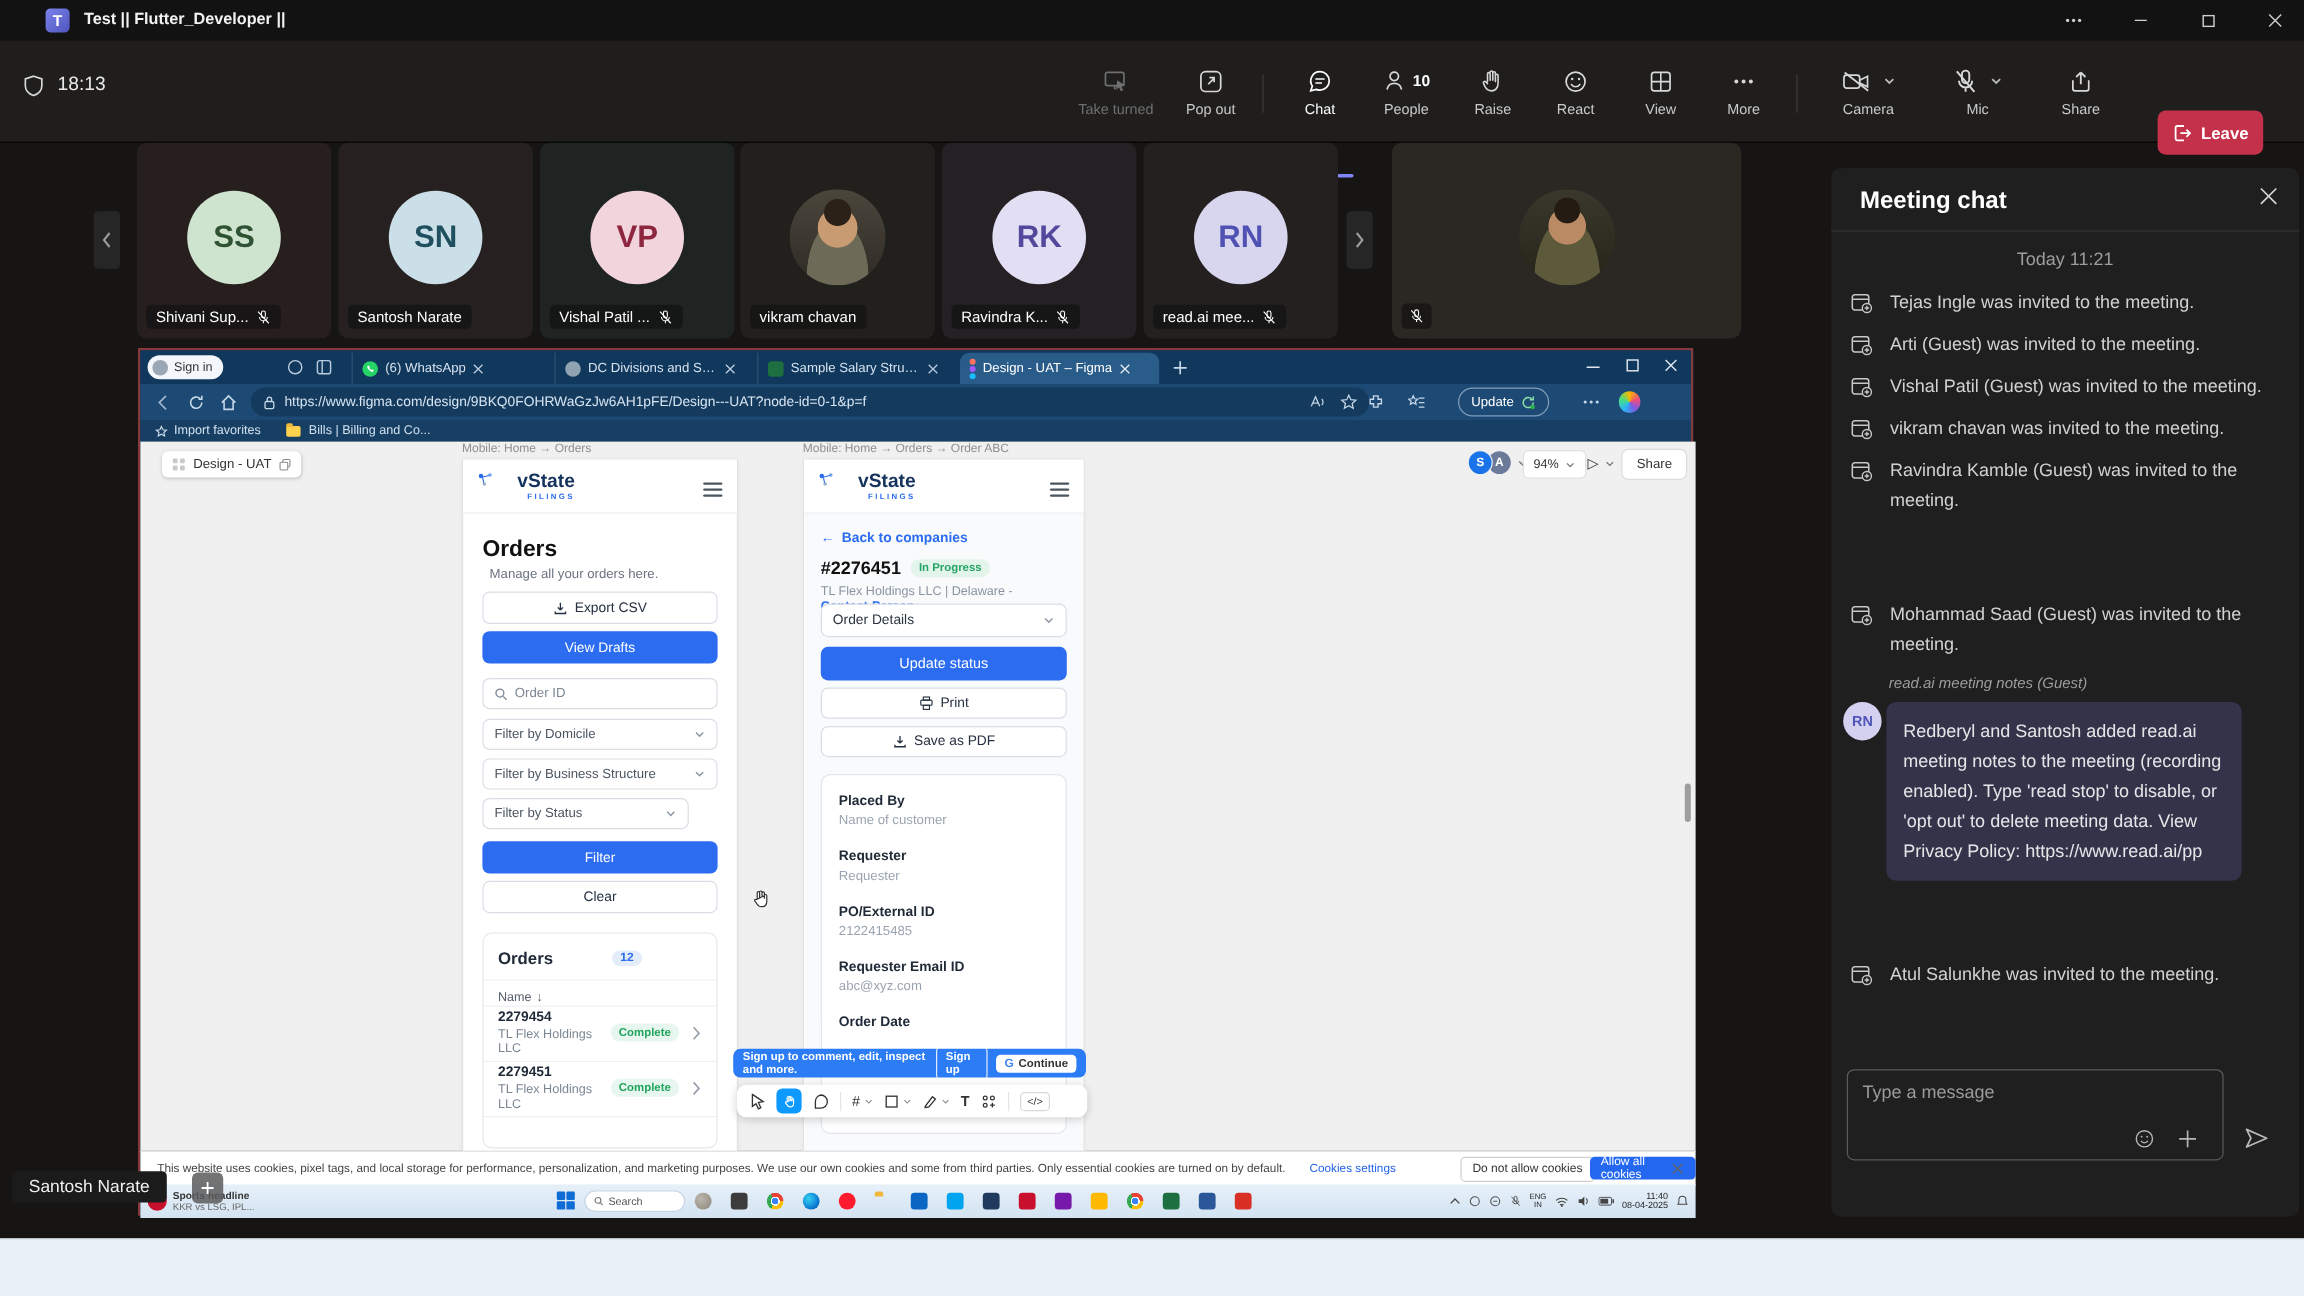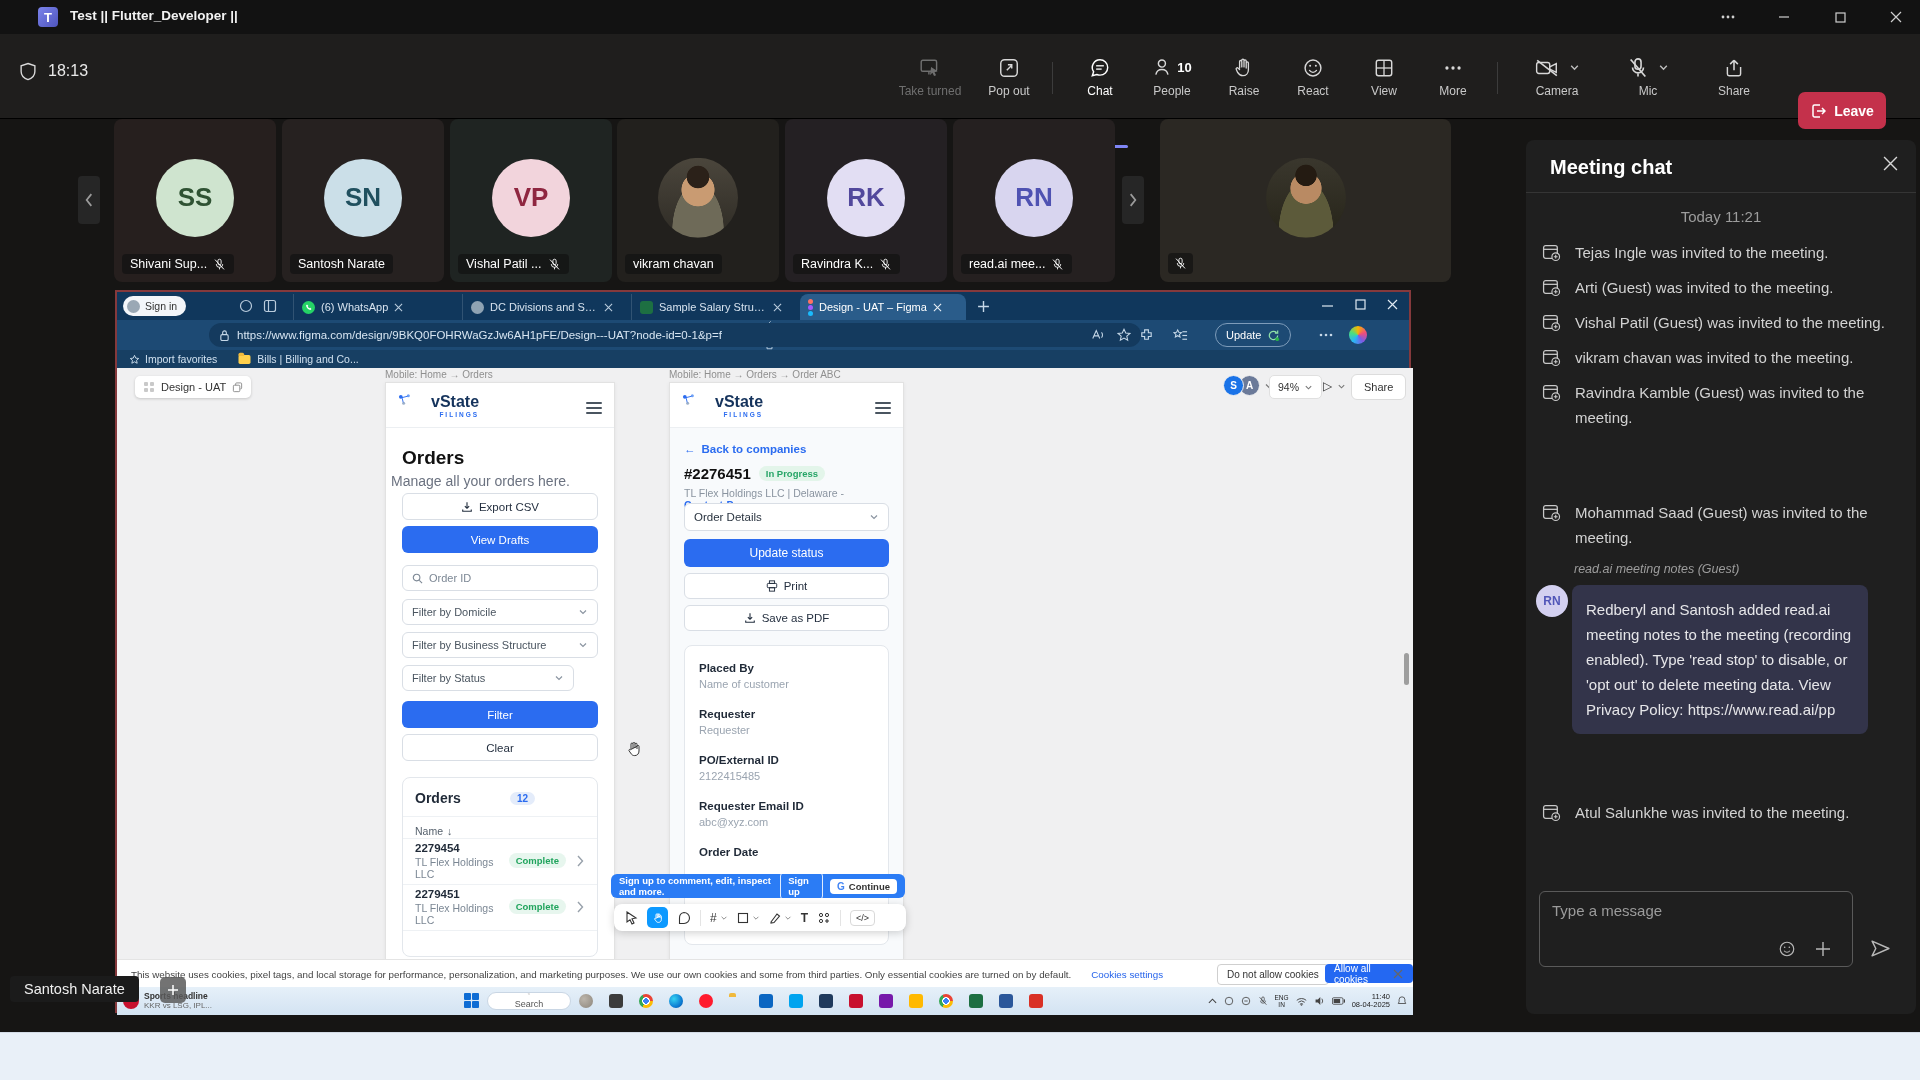--- a/index.html
+++ b/index.html
@@ -45,21 +45,21 @@
   .share{left:115px;top:290px;width:1296px;height:723px;background:#10375c;border:2px solid rgba(163,58,53,.8);box-sizing:border-box;}
   .tabstrip{left:0;top:0;width:100%;height:28px;background:#10375c;display:flex;align-items:center;}
   .signin-chip{position:absolute;left:6px;top:4px;height:20px;border-radius:10px;background:#f3f6fa;color:#333;
     font-size:10.5px;display:flex;align-items:center;gap:5px;padding:0 9px 0 4px;}
   .signin-av{width:13px;height:13px;border-radius:50%;background:#9aa8b5;}
   .tab{position:absolute;top:2px;height:26px;display:flex;align-items:center;gap:6px;padding:0 8px;
     color:#d7e3ef;font-size:11px;border-left:1px solid rgba(255,255,255,.14);}
   .tab.active{background:#2a5c8a;border-radius:8px 8px 0 0;color:#fff;border-left:none;}
   .tab .ttl{max-width:108px;overflow:hidden;white-space:nowrap;text-overflow:ellipsis;}
   .favicon{width:13px;height:13px;border-radius:50%;flex:none;}
-  .addr{left:0;top:28px;width:100%;height:30px;background:#1d4a74;display:flex;align-items:center;flex-direction:column;}
+  .addr{left:0;top:28px;width:100%;height:30px;background:#1d4a74;display:flex;align-items:center;}
   .addr-ic{color:#c6d8e8;margin-left:12px;}
   .urlpill{position:absolute;left:92px;top:3px;width:912px;height:24px;border-radius:12px;background:#143a5e;
     display:flex;align-items:center;gap:7px;padding:0 10px;color:#d7e5f2;font-size:11.5px;}
   .update-pill{position:absolute;left:1098px;top:3px;height:22px;border-radius:12px;border:1px solid #7e9cba;
     color:#fff;font-size:11px;display:flex;align-items:center;gap:6px;padding:0 10px;}
   .favbar{left:0;top:58px;width:100%;height:18px;background:#173f63;display:flex;align-items:center;gap:20px;
     color:#cfe0ef;font-size:10.5px;padding-left:12px;box-sizing:border-box;}
   .favitem{display:flex;align-items:center;gap:5px;}
 
   
@@ -107,21 +107,21 @@
 
   
   .cookie{left:0;top:667px;width:1296px;height:28px;background:#fff;border-top:1px solid #e4e4e4;display:flex;align-items:center;}
   .cookie .ctext{font-size:9.8px;color:#444;margin-left:14px;white-space:nowrap;}
   .cookie .clink{color:#2563eb;margin-left:20px;font-size:9.8px;}
   .cbtn{position:absolute;height:19px;border-radius:4px;font-size:10px;display:flex;align-items:center;padding:0 9px;}
   .rtaskbar{left:0;top:695px;width:1296px;height:28px;background:linear-gradient(#e6f0f9,#d3e3f2);display:flex;align-items:center;}
   .rnews-t{font-size:8.5px;font-weight:bold;color:#333;line-height:9px;}
   .rnews-s{font-size:8px;color:#666;line-height:9px;}
   .rsearch{position:absolute;left:370px;top:5px;width:84px;height:18px;background:#fff;border:1px solid #c9d6e4;border-radius:9px;
-    display:flex;align-items:center;gap:4px;padding:0 7px;font-size:9px;color:#555;box-sizing:border-box;flex-direction:column;}
+    display:flex;align-items:center;gap:4px;padding:0 7px;font-size:9px;color:#555;box-sizing:border-box;}
   .rico{width:14px;height:14px;border-radius:3px;flex:none;}
   .rtray{position:absolute;right:6px;top:0;height:28px;display:flex;align-items:center;gap:7px;color:#333;}
   .rlang{font-size:6.5px;line-height:7px;text-align:center;color:#222;}
   .rtime{font-size:7.5px;line-height:8.5px;text-align:right;color:#222;}
 
   
   .presenter{left:10px;top:976px;background:#1b1b1b;border-radius:4px;padding:5px 14px;color:#f0f0f0;font-size:14.5px;}
   .zoomplus{left:160px;top:977px;width:26px;height:26px;border-radius:5px;background:rgba(90,90,90,.85);color:#fff;
     display:flex;align-items:center;justify-content:center;}
 
@@ -615,21 +615,21 @@
               </svg>
             <span><span class="vtxt">vState</span><span class="vsub">FILINGS</span></span>
           </div>
           <div class="burger">
               <div></div>
               <div></div>
               <div></div>
             </div>
         </div>
         <div class="abs" style="left:16px;top:64px;font-size:19px;font-weight:bold;color:#111;">Orders</div>
-        <div class="abs" style="left:5px;top:90px;font-size:14px;color:#6b7280;">Manage all your orders here.</div>
+        <div class="abs" style="left:22px;top:90px;font-size:11px;color:#6b7280;">Manage all your orders here.</div>
 
         <div class="mbtn white" style="left:16px;top:110px;width:196px;height:27px;">
           <svg width="12" height="12" viewBox="0 0 14 14">
               <path d="M7 1.5v7m0 0L4.5 6M7 8.5L9.5 6" fill="none" stroke="#253040" stroke-width="1.3"></path>
               <path d="M2 10v2h10v-2" fill="none" stroke="#253040" stroke-width="1.3"></path>
             </svg>
           <span>Export CSV</span>
         </div>
         <div class="mbtn blue" style="left:16px;top:143px;width:196px;height:27px;">
           <span>View Drafts</span>

